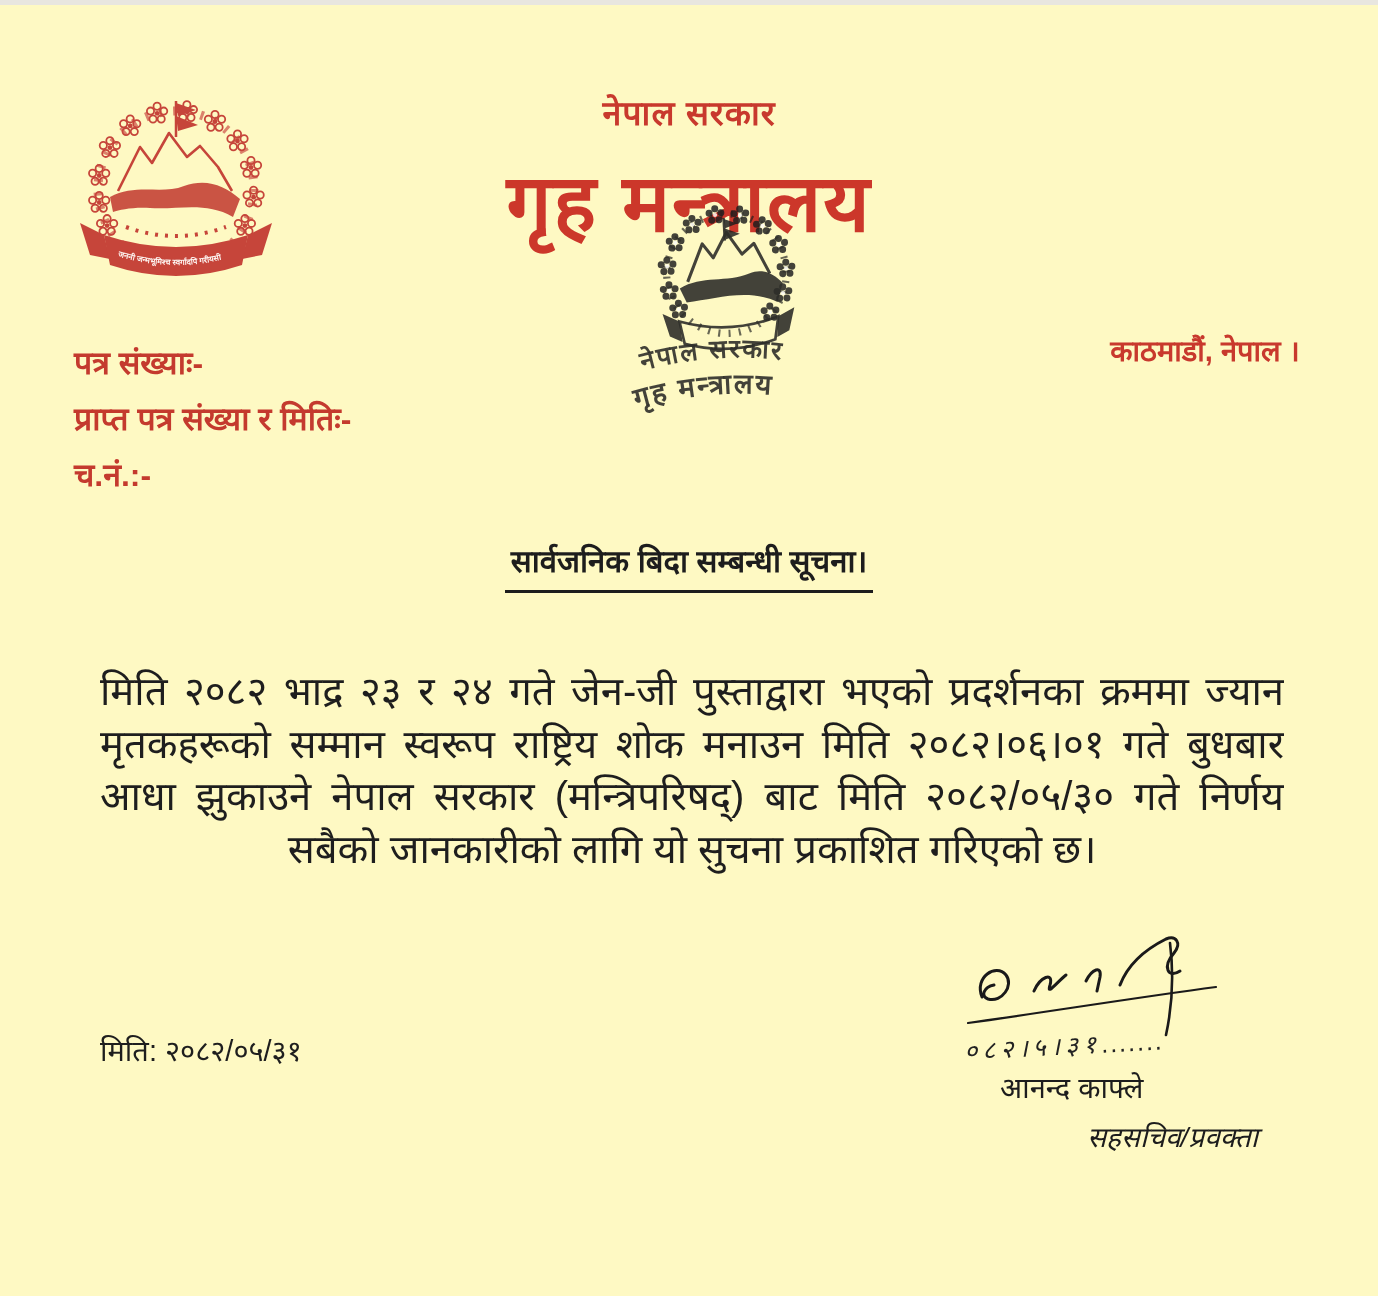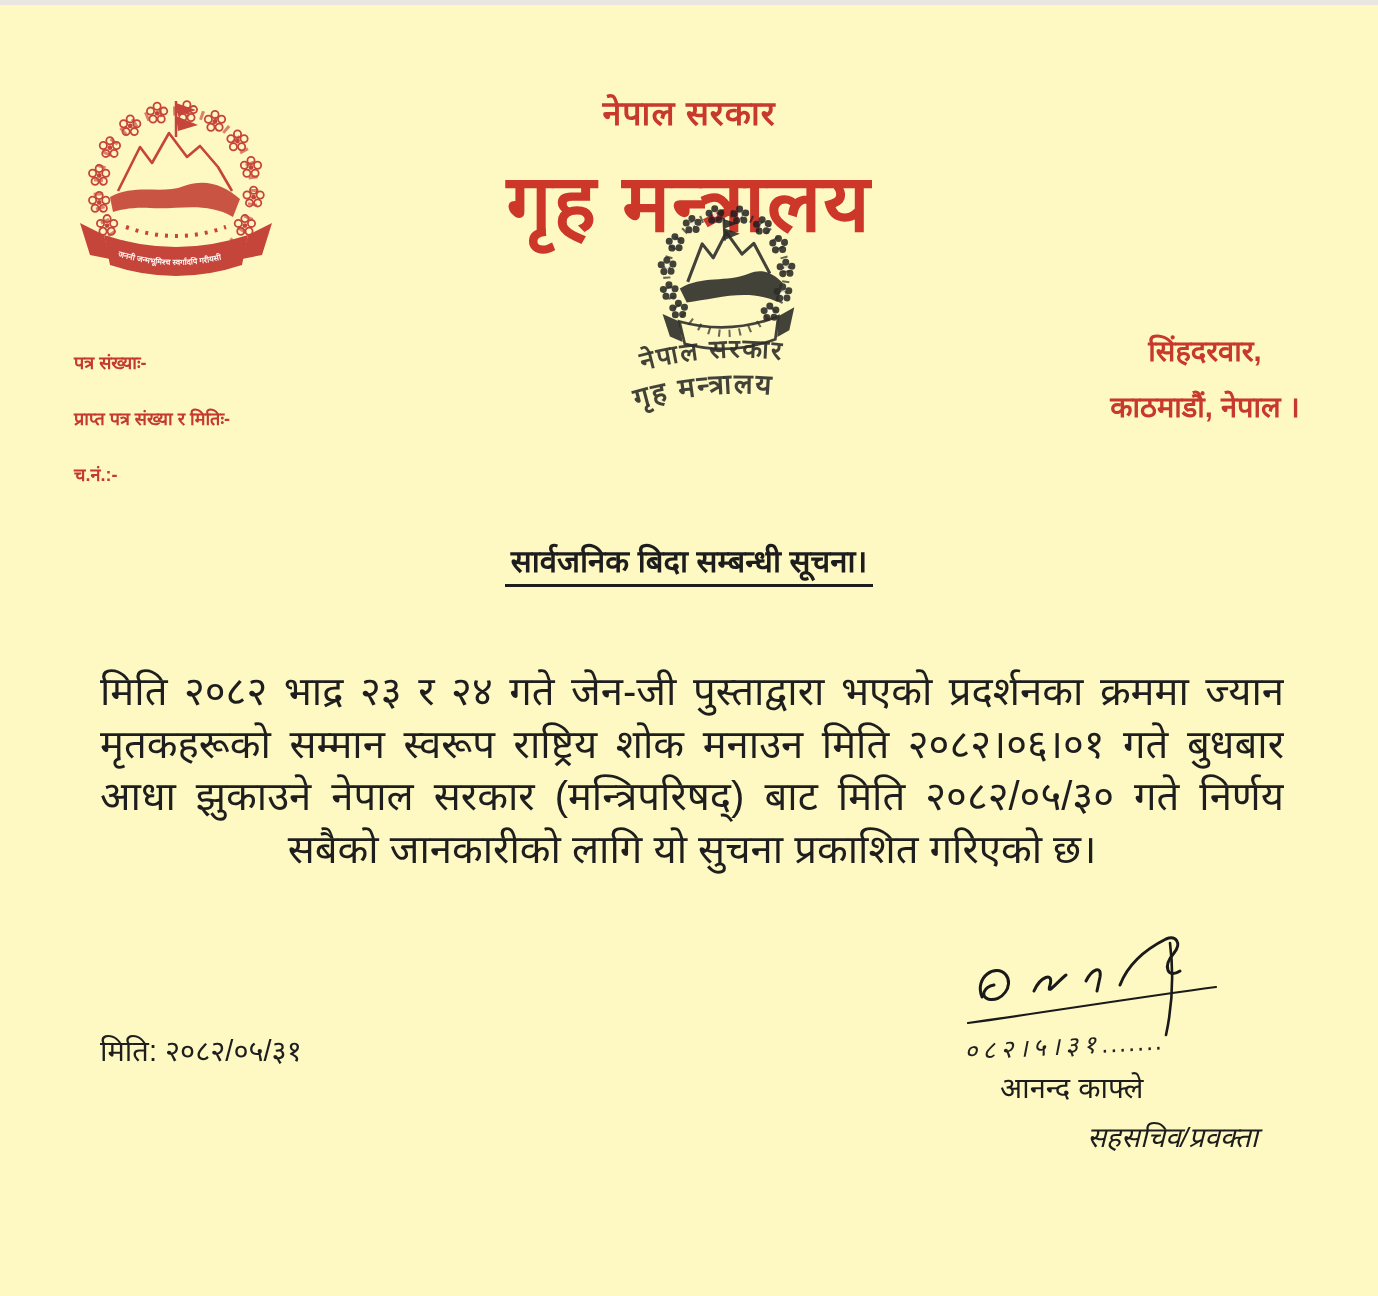--- a/index.html
+++ b/index.html
@@ -25,35 +25,35 @@
     text-align:center;
     font-size:80px;font-weight:bold;color:#cc372a;
     letter-spacing:2px;
     z-index:1;
   }
   .emblem-red{ left:66px; top:84px; z-index:2;}
   .stamp{ left:594px; top:184px; z-index:5; opacity:.92;}
 
   .ref-block{
     left:74px; top:330px; width:380px;
-    font-size:18px;font-weight:bold;color:#c43a2e;
+    font-size:32px;font-weight:bold;color:#c43a2e;
     line-height:56px;
   }
   .address-block{
     left:1075px; top:318px; width:260px;
     text-align:center;
     font-size:29px;font-weight:bold;color:#c8392d;
     line-height:56px;
   }
 
   .notice-title-wrap{ top:534px;left:0;width:100%;text-align:center;}
   .notice-title{
     display:inline-block;
     font-size:31px;font-weight:bold;color:#1d1d1d;
-    padding:0 6px 3px 6px;
+    padding:0 6px 9px 6px;
     border-bottom:3px solid #1d1d1d;
   }
 
   .body-block{
     left:100px; top:660px; width:1184px;
     font-size:40px; color:#1e1e1e;
   }
   .body-line{ height:52.5px; line-height:52.5px; white-space:nowrap;text-align:center;}
   .body-line.just{ text-align:justify; text-align-last:justify; white-space:normal; height:52.5px; overflow:hidden;}
 
@@ -178,21 +178,20 @@
     </g>
   </svg>
 
   <div class="abs ref-block">
     <div>पत्र संख्याः-</div>
     <div>प्राप्त पत्र संख्या र मितिः-</div>
     <div>च.नं.:-</div>
   </div>
 
   <div class="abs address-block">
-    <div>सिंहदरवार,</div>
     <div>काठमाडौं, नेपाल ।</div>
   </div>
 
   <div class="abs notice-title-wrap">
     <span class="notice-title">सार्वजनिक बिदा सम्बन्धी सूचना।</span>
   </div>
 
   <div class="abs body-block">
     <div class="body-line just">मिति २०८२ भाद्र २३ र २४ गते जेन-जी पुस्ताद्वारा भएको प्रदर्शनका क्रममा ज्यान गुमाउने</div>
     <div class="body-line just">मृतकहरूको सम्मान स्वरूप राष्ट्रिय शोक मनाउन मिति २०८२।०६।०१ गते बुधबार नेपालभरका</div>

